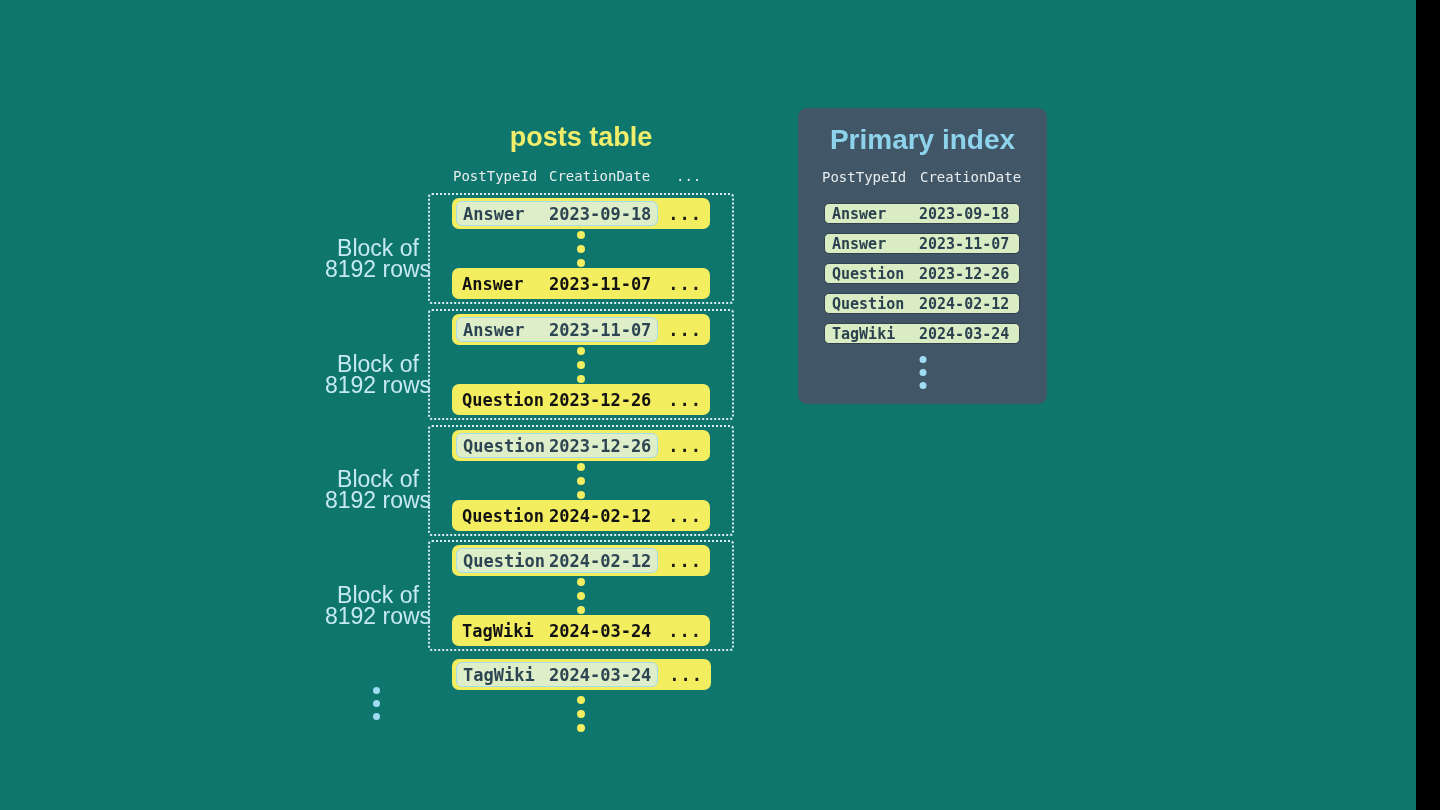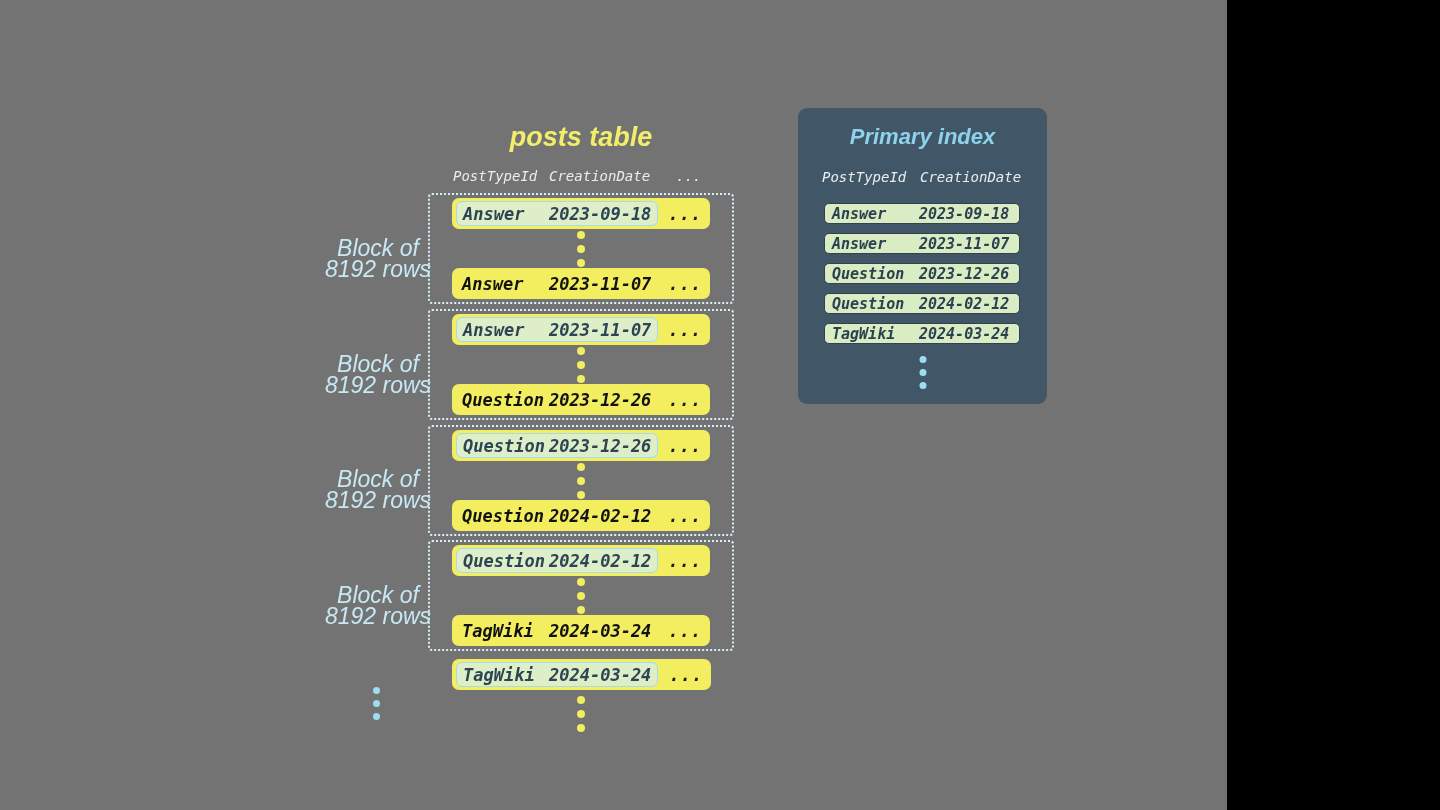--- a/index.html
+++ b/index.html
@@ -1,17 +1,17 @@
 <!DOCTYPE html>
 <html><head>
 <meta charset="utf-8">
 <style>
   html,body{margin:0;padding:0;background:#000;}
-  .stage{position:relative;width:1227px;height:810px;background:#737373;overflow:hidden;
-         font-family:"Liberation Sans",sans-serif;font-style:italic;}
+  .stage{position:relative;width:1416px;height:810px;background:#0f766e;overflow:hidden;
+         font-family:"Liberation Sans",sans-serif;}
 
   
   .posts-title{position:absolute;left:428px;top:121px;width:306px;height:32px;
     text-align:center;font-size:27px;font-weight:bold;color:#f1ee6b;line-height:32px;}
 
   .pheader{position:absolute;left:428px;top:167px;width:306px;height:18px;
     display:flex;align-items:center;padding-left:25px;box-sizing:border-box;
     font-family:"DejaVu Sans Mono",monospace;font-size:14px;color:#e9edef;}
   .pheader .col-type{width:96px;}
   .pheader .col-date{width:127px;}
@@ -41,21 +41,21 @@
     color:#c6e9f5;font-size:23px;line-height:20.5px;}
 
   .overflow-row{position:absolute;left:452px;top:659px;width:259px;}
   .bottom-dots{position:absolute;left:563px;top:696px;width:36px;}
   .left-dots{position:absolute;left:358px;top:687px;width:36px;}
 
   
   .panel{position:absolute;left:798px;top:108px;width:249px;height:296px;
     background:#415767;border-radius:9px;}
   .panel-title{position:absolute;left:0;top:16px;width:100%;text-align:center;
-    font-size:22px;font-weight:bold;color:#8ed3ec;}
+    font-size:28px;font-weight:bold;color:#8ed3ec;}
   .iheader{position:absolute;left:0;top:61px;width:100%;display:flex;align-items:center;
     padding-left:24px;box-sizing:border-box;
     font-family:"DejaVu Sans Mono",monospace;font-size:14px;color:#e9edef;}
   .iheader .col-type{width:98px;}
   .irows{position:absolute;left:26px;top:95px;}
   .irow{width:196px;height:21px;box-sizing:border-box;margin-bottom:9px;
     background:#d9ecc3;border:1.5px solid #31414d;border-radius:5px;
     display:flex;align-items:center;padding:0 7px;
     font-family:"DejaVu Sans Mono",monospace;font-size:15px;font-weight:bold;color:#2b4150;}
   .irow .t{width:87px;}

